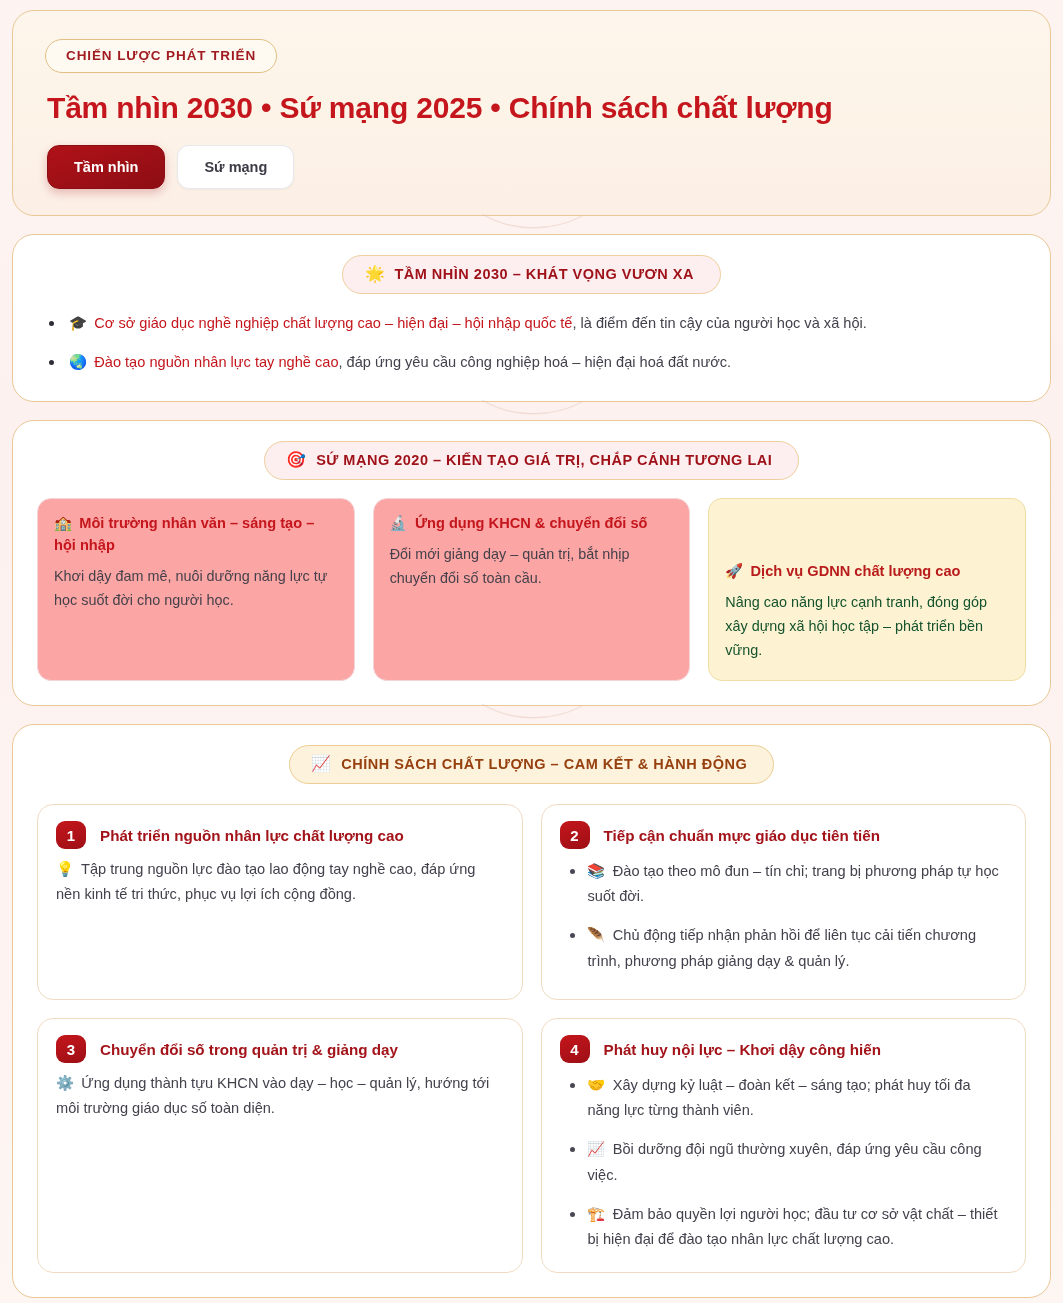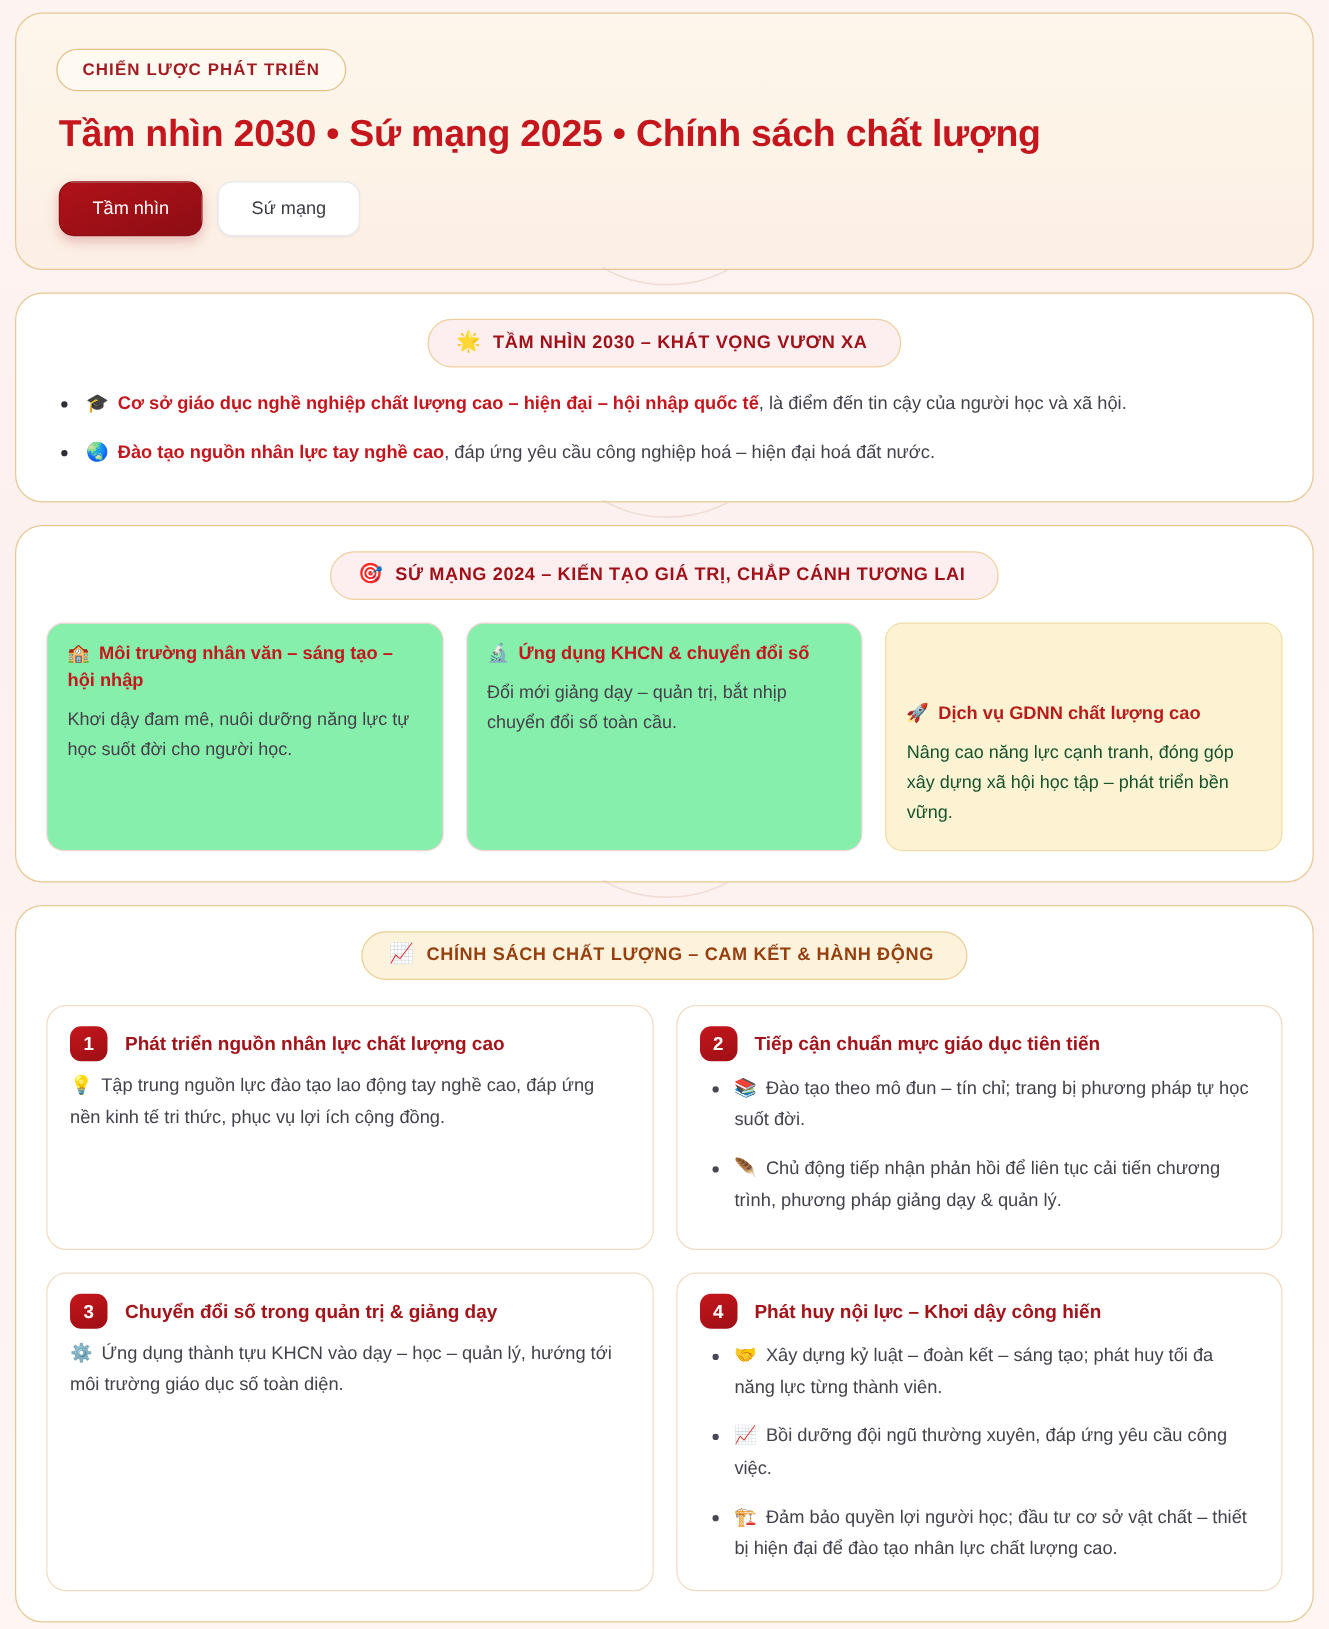--- a/index.html
+++ b/index.html
@@ -53,21 +53,21 @@
     line-height: 1.25;
   }
   .tabs {
     display: flex;
     gap: 12px;
     margin: 18px 0 0 8px;
   }
   .tab {
     border-radius: 12px;
     font-size: 14.5px;
-    font-weight: normal;
+    font-weight: bold;
     padding: 13px 26px;
     cursor: pointer;
     border: 1.4px solid #e7e9f0;
     background: #ffffff;
     color: #3d3a46;
     box-shadow: 0 1px 2px rgba(80,60,40,.06);
   }
   .tab.active {
     background: linear-gradient(160deg, #b01218 0%, #8d0d14 100%);
     color: #ffffff;
@@ -112,36 +112,36 @@
   }
   .vision-list li:last-child { margin-bottom: 2px; }
   .vision-list li::before {
     content: "";
     position: absolute;
     left: 12px; top: 9px;
     width: 5px; height: 5px;
     border-radius: 50%;
     background: #2f2c38;
   }
-  .b-red { color: #c4161c; font-weight: bold; }
+  .b-red { color: #c4161c; font-weight: normal; }
   .emo { margin-right: 3px; }
 
   
   .mcards {
     display: grid;
     grid-template-columns: 1fr 1fr 1fr;
     gap: 18px;
     margin-top: 18px;
   }
   .mcard {
     border-radius: 14px;
     padding: 14px 16px 18px 16px;
     min-height: 128px;
   }
-  .mcard.pink { background: #86efac; border: 1.3px solid #f5d4d8; }
+  .mcard.pink { background: #fca5a5; border: 1.3px solid #f5d4d8; }
   .mcard.yellow { background: #fdf3d2; border: 1.3px solid #f0dda4; }
   .mcard h4 {
     margin: 0 0 7px 0;
     font-size: 14.6px;
     font-weight: bold;
     line-height: 1.5;
   }
   .mcard.pink h4 { color: #c4161c; }
   .mcard.yellow h4 { color: #b91c1c; margin-top: 48px; }
   .mcard p {
@@ -272,21 +272,21 @@
       <svg width="120" height="20" viewBox="0 0 120 20">
           <path d="M10 0 C40 18, 80 18, 110 2" stroke="#e0b9a8" stroke-width="1.4" fill="none"></path>
         </svg>
     </div>
   </section>
 
   <section class="panel sec">
     <div class="chip-row">
       <div class="chip chip-red">
         <span class="ic">🎯</span>
-        <span>SỨ MẠNG 2024 – KIẾN TẠO GIÁ TRỊ, CHẮP CÁNH TƯƠNG LAI</span>
+        <span>SỨ MẠNG 2020 – KIẾN TẠO GIÁ TRỊ, CHẮP CÁNH TƯƠNG LAI</span>
       </div>
     </div>
     <div class="mcards">
       <div class="mcard pink">
         <h4>
           <span class="emo">🏫</span>
           <span>Môi trường nhân văn – sáng tạo – hội nhập</span>
         </h4>
         <p>Khơi dậy đam mê, nuôi dưỡng năng lực tự học suốt đời cho người học.</p>
       </div>

